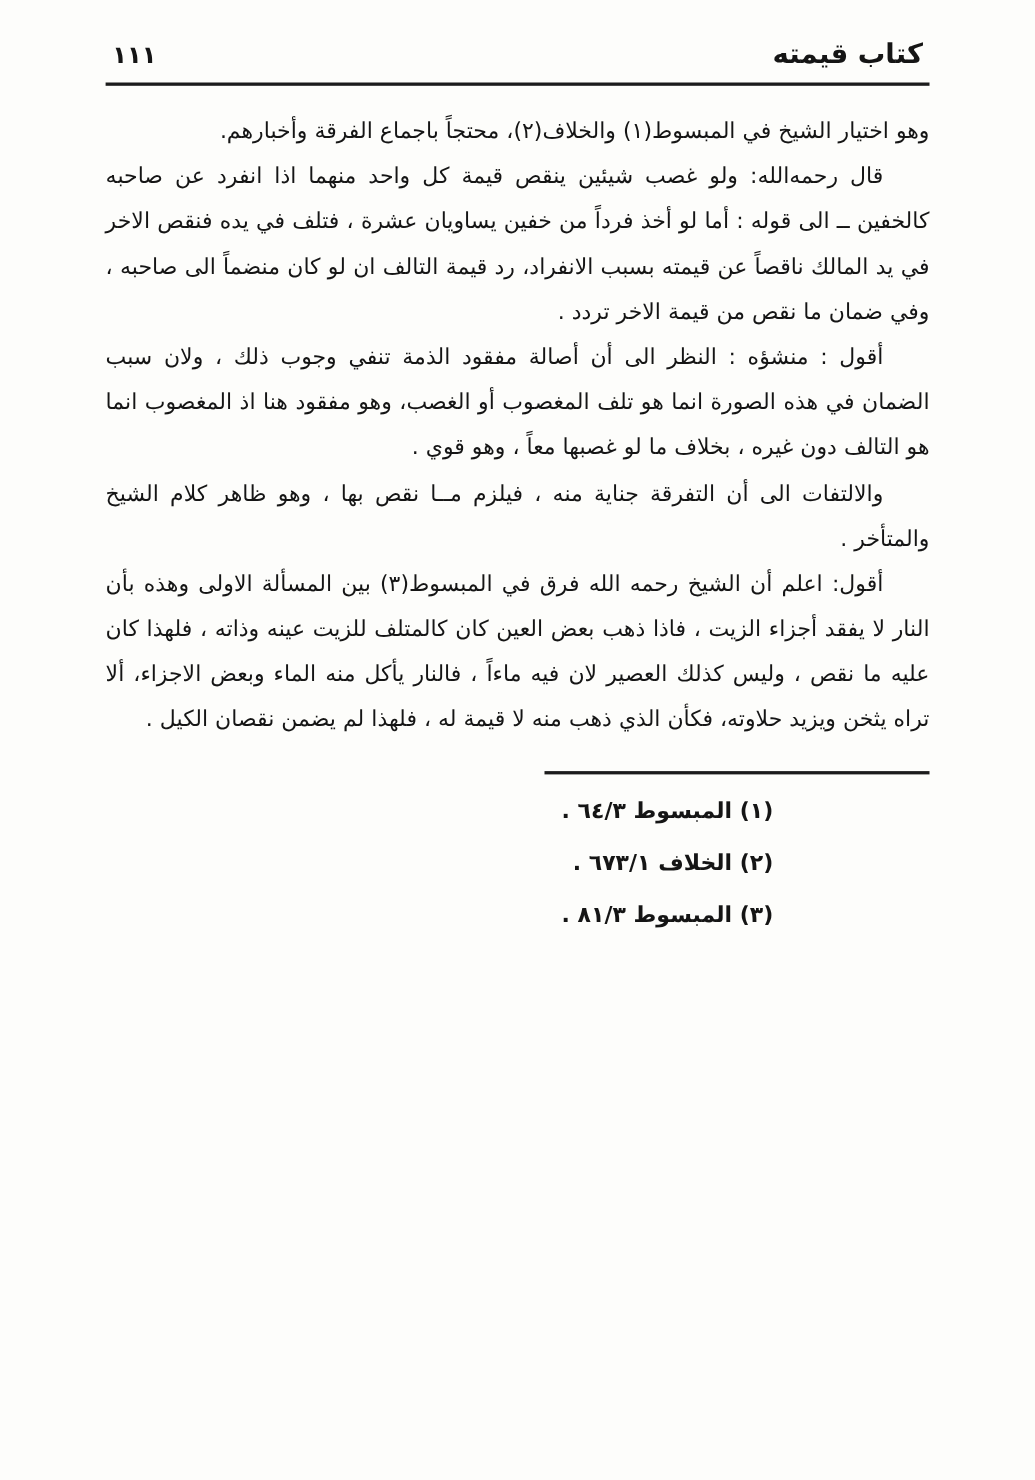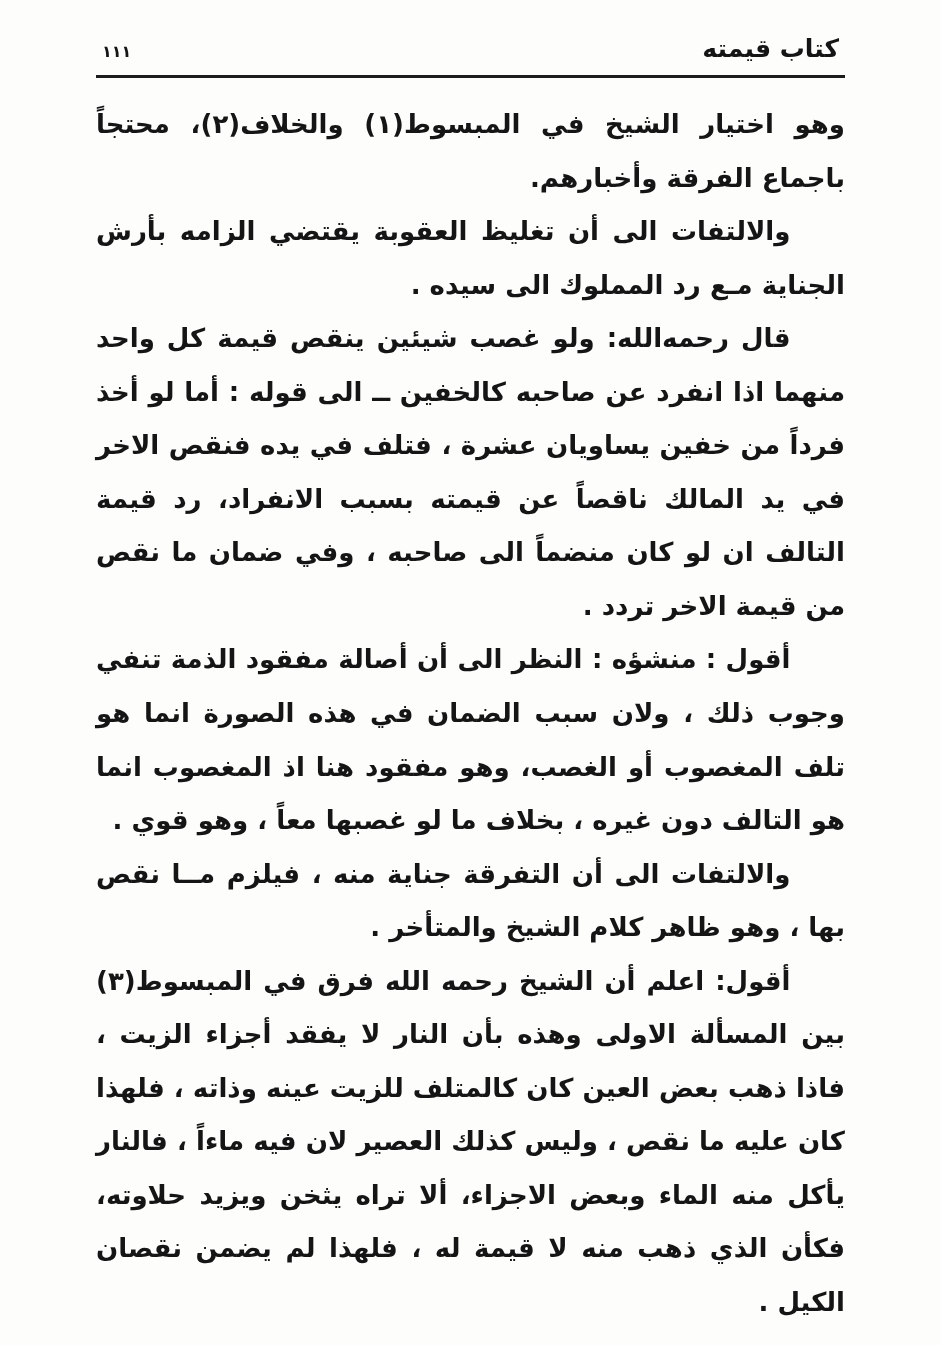--- a/index.html
+++ b/index.html
@@ -21,29 +21,29 @@
   }
   .header {
     display: flex;
     justify-content: space-between;
     align-items: baseline;
     font-size: 25px;
     font-weight: bold;
     padding: 0 6px 12px 6px;
   }
   .header .title { letter-spacing: 0.5px; }
-  .header .page-number { font-size: 16px; }
+  .header .page-number { font-size: 22px; }
   .header-rule {
     border: 0;
     border-top: 3px solid #1c1c1c;
     margin: 0 0 20px 0;
   }
   .content {
-    font-size: 26px;
-    font-weight: bold;
+    font-size: 20px;
+    font-weight: normal;
     line-height: 2.06;
     text-align: justify;
     text-justify: inter-word;
   }
   .content p {
     margin: 0;
   }
   .content p.indent {
     text-indent: 2.1em;
   }
@@ -70,23 +70,27 @@
 
   <div class="header">
     <span class="title">كتاب قيمته</span>
     <span class="page-number">١١١</span>
   </div>
 
   <hr class="header-rule">
 
   <div class="content">
     <p>وهو اختيار الشيخ في المبسوط(١) والخلاف(٢)، محتجاً باجماع الفرقة وأخبارهم.</p>
-    <p class="indent">والالتفات الى أن تغليظ العقوبة يقتضي الزامه بأرش الجناية مـع رد المملوك الى سيده .</p>
     <p class="indent">قال رحمه‌الله: ولو غصب شيئين ينقص قيمة كل واحد منهما اذا انفرد عن صاحبه كالخفين ــ الى قوله : أما لو أخذ فرداً من خفين يساويان عشرة ، فتلف في يده فنقص الاخر في يد المالك ناقصاً عن قيمته بسبب الانفراد، رد قيمة التالف ان لو كان منضماً الى صاحبه ، وفي ضمان ما نقص من قيمة الاخر تردد .</p>
     <p class="indent">أقول : منشؤه : النظر الى أن أصالة مفقود الذمة تنفي وجوب ذلك ، ولان سبب الضمان في هذه الصورة انما هو تلف المغصوب أو الغصب، وهو مفقود هنا اذ المغصوب انما هو التالف دون غيره ، بخلاف ما لو غصبها معاً ، وهو قوي .</p>
     <p class="indent">والالتفات الى أن التفرقة جناية منه ، فيلزم مــا نقص بها ، وهو ظاهر كلام الشيخ والمتأخر .</p>
     <p class="indent">أقول: اعلم أن الشيخ رحمه الله فرق في المبسوط(٣) بين المسألة الاولى وهذه بأن النار لا يفقد أجزاء الزيت ، فاذا ذهب بعض العين كان كالمتلف للزيت عينه وذاته ، فلهذا كان عليه ما نقص ، وليس كذلك العصير لان فيه ماءاً ، فالنار يأكل منه الماء وبعض الاجزاء، ألا تراه يثخن ويزيد حلاوته، فكأن الذي ذهب منه لا قيمة له ، فلهذا لم يضمن نقصان الكيل .</p>
   </div>
 
   <hr class="footnote-sep">
 
+  <div class="footnotes">
+    <p class="footnote">(١) المبسوط ٦٤/٣ .</p>
+    <p class="footnote">(٢) الخلاف ٦٧٣/١ .</p>
+    <p class="footnote">(٣) المبسوط ٨١/٣ .</p>
+  </div>
 
 </div>
 
 </body></html>

